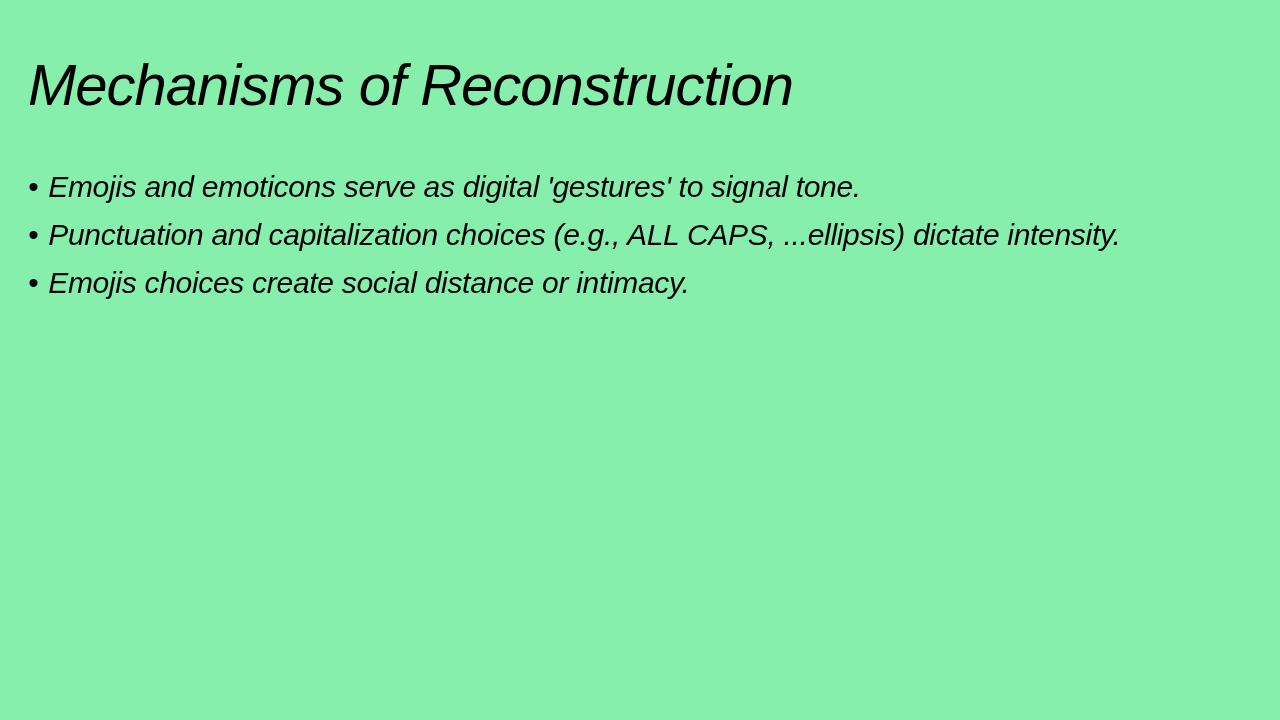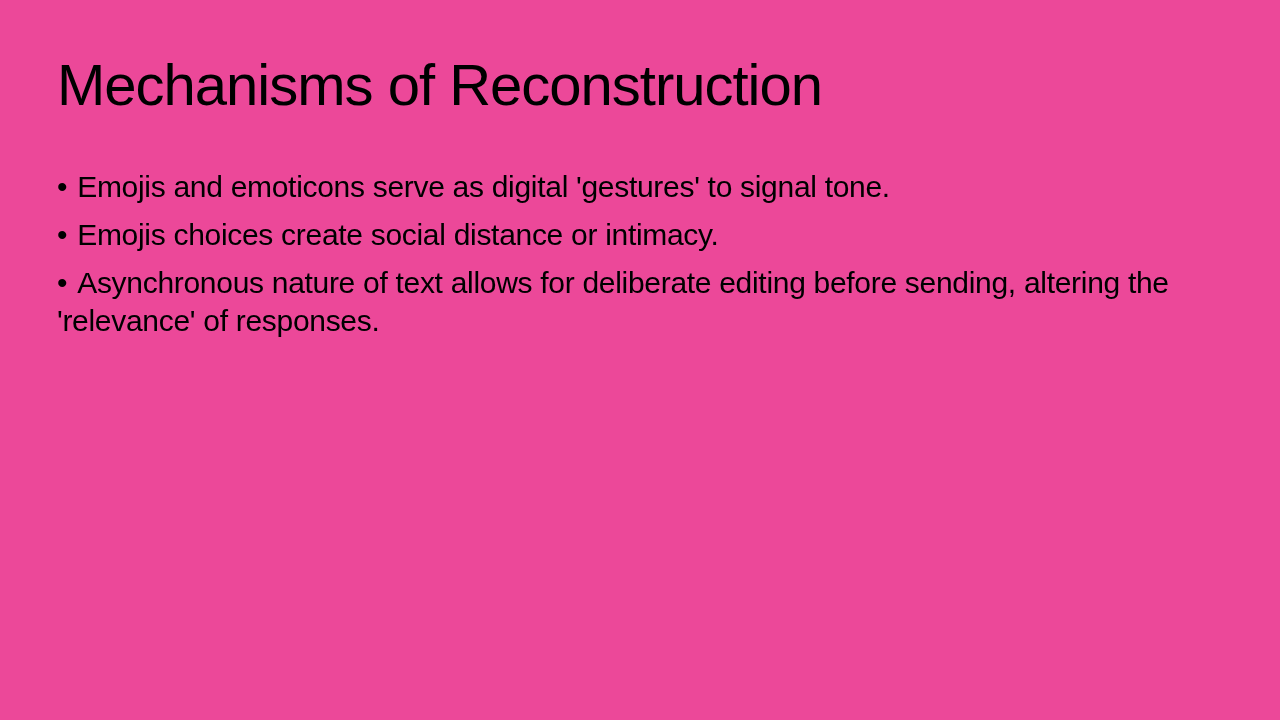--- a/index.html
+++ b/index.html
@@ -4,26 +4,27 @@
 <style>
   html, body {
     margin: 0;
     padding: 0;
     background: #ffffff;
   }
   .slide {
     position: relative;
     width: 1280px;
     height: 720px;
-    background: #ec4899;
+    background: #86efac;
     box-sizing: border-box;
-    padding: 50px 57px 0 57px;
+    padding: 50px 57px 0 28px;
     overflow: hidden;
     font-family: "Liberation Sans", "DejaVu Sans", sans-serif;
     color: #000000;
+    font-style: italic;
   }
   .slide-title {
     margin: 0 0 30px 0;
     font-size: 58px;
     line-height: 1.2;
     font-weight: 500;
     letter-spacing: -1px;
     color: #000000;
   }
   .bullet-list {
@@ -44,16 +45,16 @@
   }
 </style>
 </head>
 <body>
 
 <div class="slide">
   <h1 class="slide-title">Mechanisms of Reconstruction</h1>
 
   <div class="bullet-list">
     <p class="bullet-item"><span class="bullet-glyph">•</span><span>Emojis and emoticons serve as digital 'gestures' to signal tone.</span></p>
+    <p class="bullet-item"><span class="bullet-glyph">•</span><span>Punctuation and capitalization choices (e.g., ALL CAPS, ...ellipsis) dictate intensity.</span></p>
     <p class="bullet-item"><span class="bullet-glyph">•</span><span>Emojis choices create social distance or intimacy.</span></p>
-    <p class="bullet-item"><span class="bullet-glyph">•</span><span>Asynchronous nature of text allows for deliberate editing before sending, altering the 'relevance' of responses.</span></p>
   </div>
 </div>
 
 </body></html>

